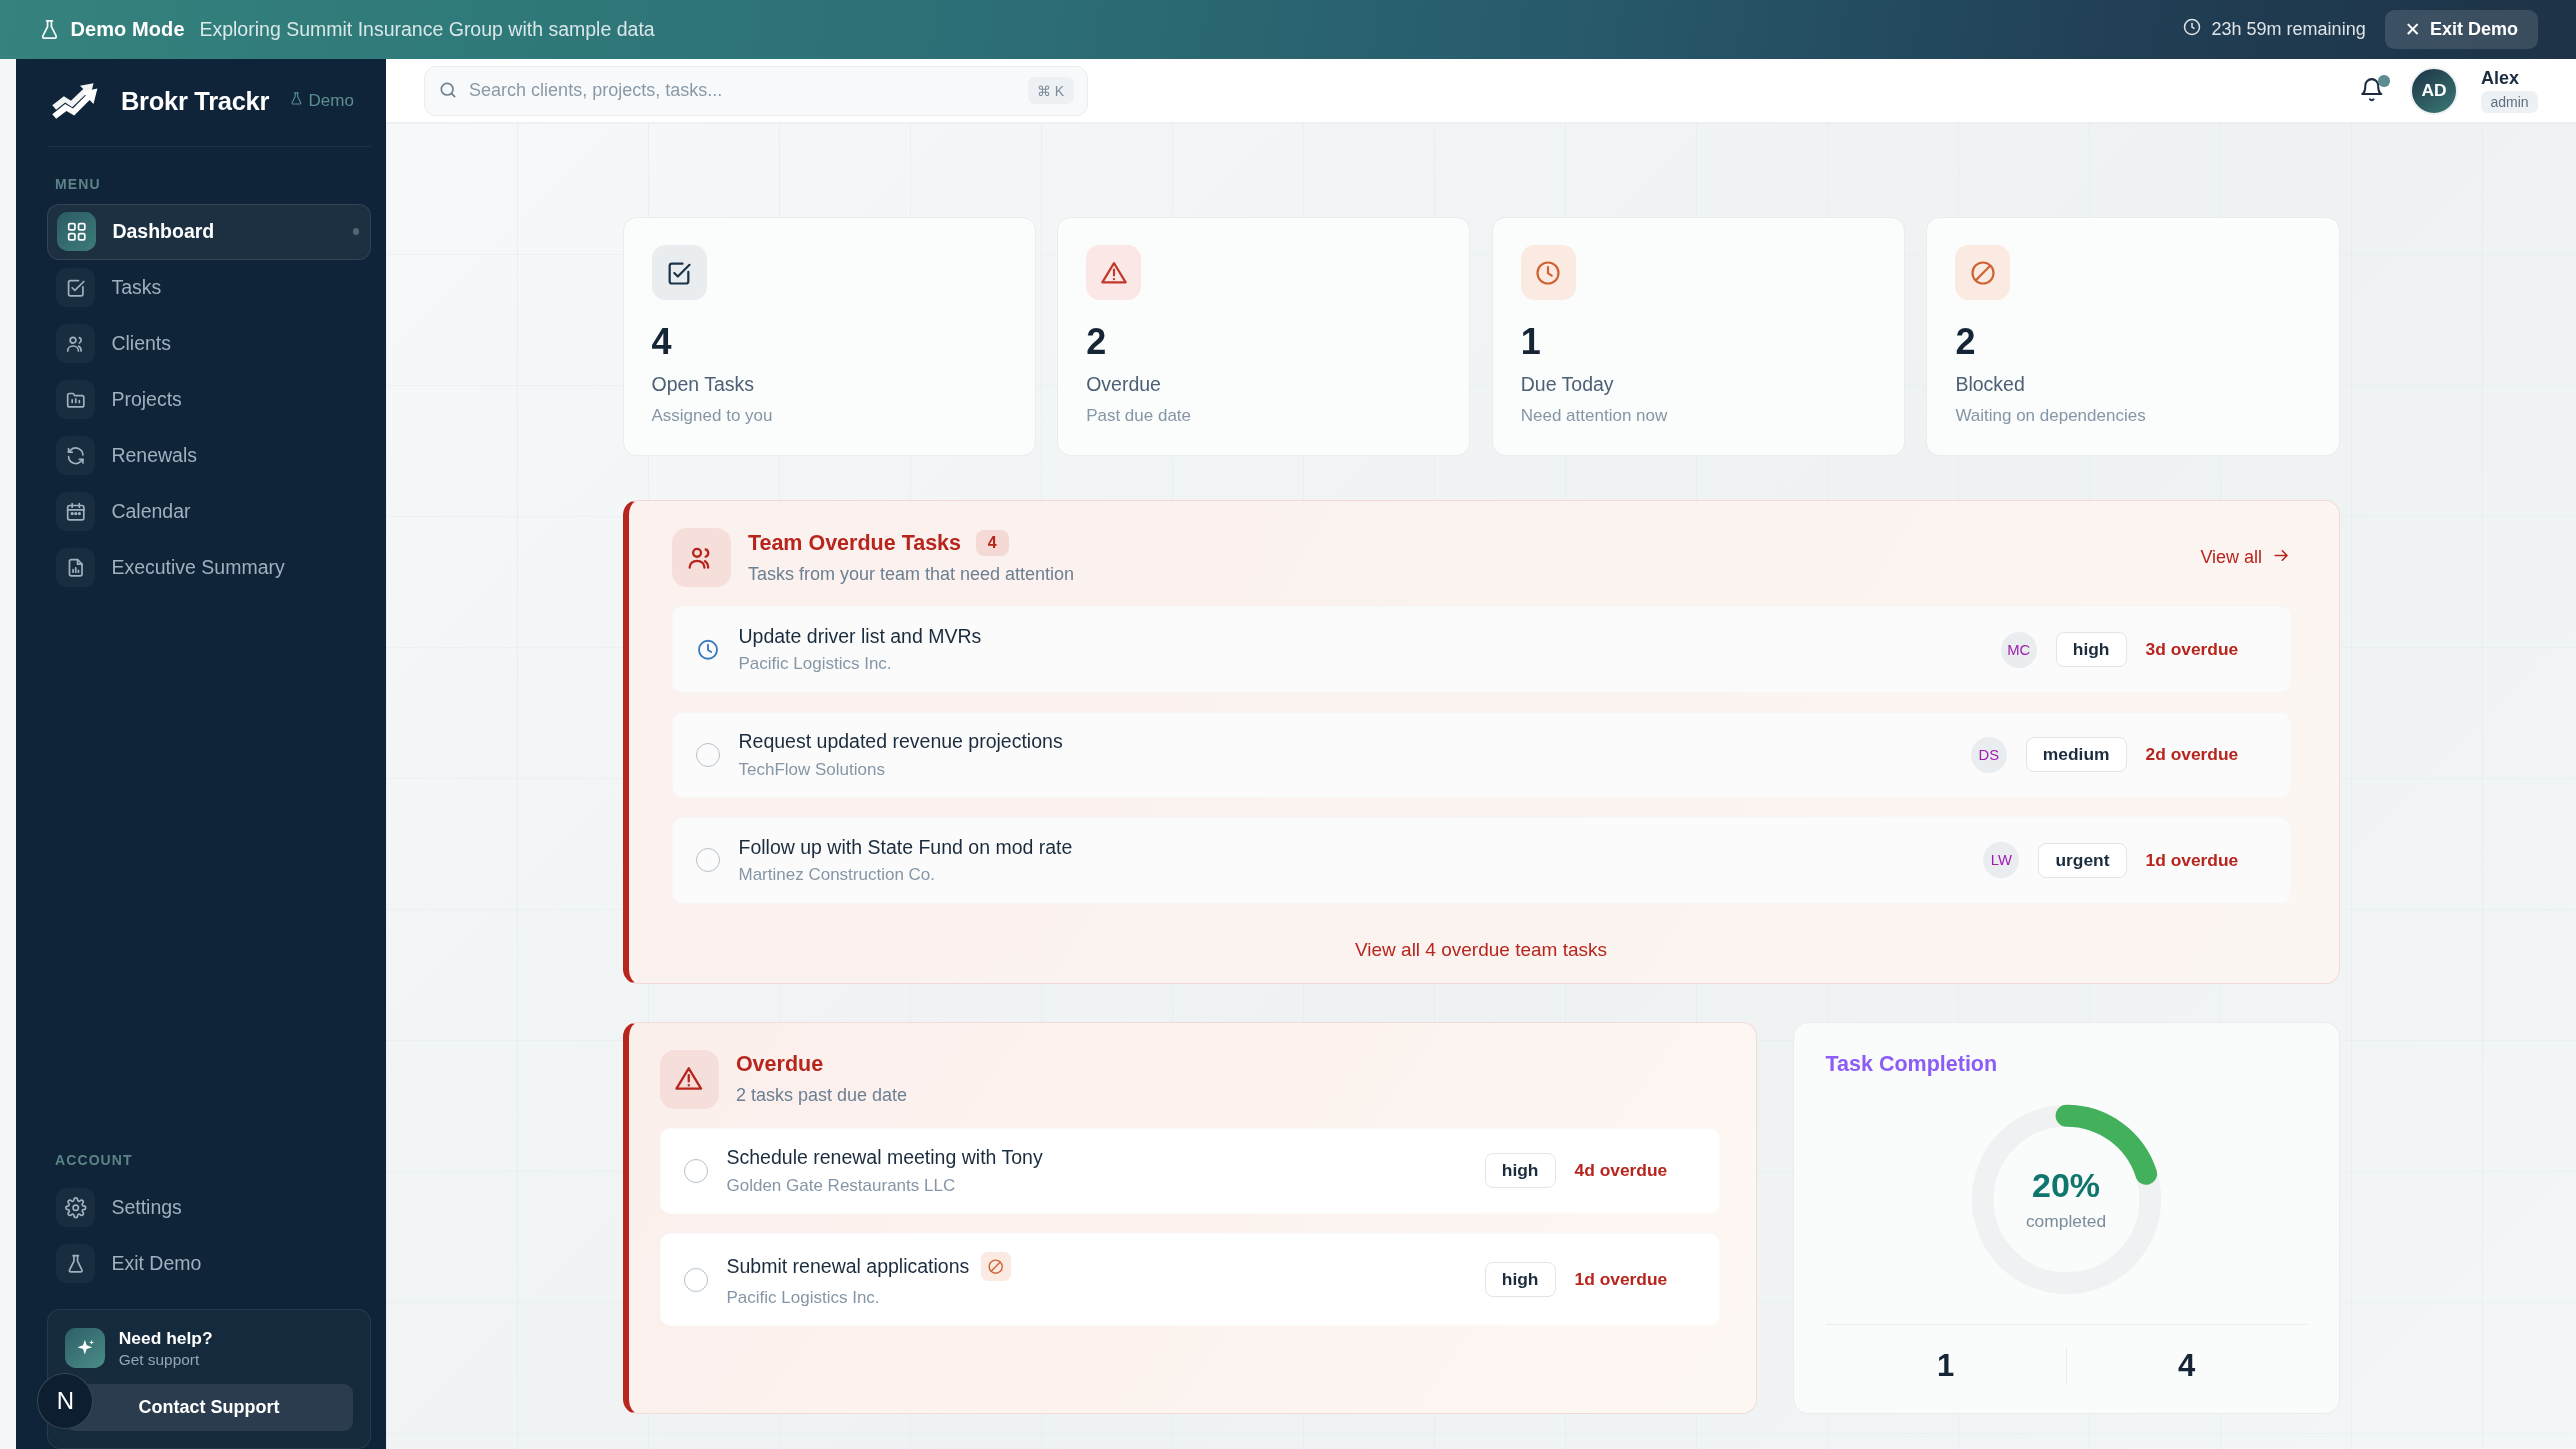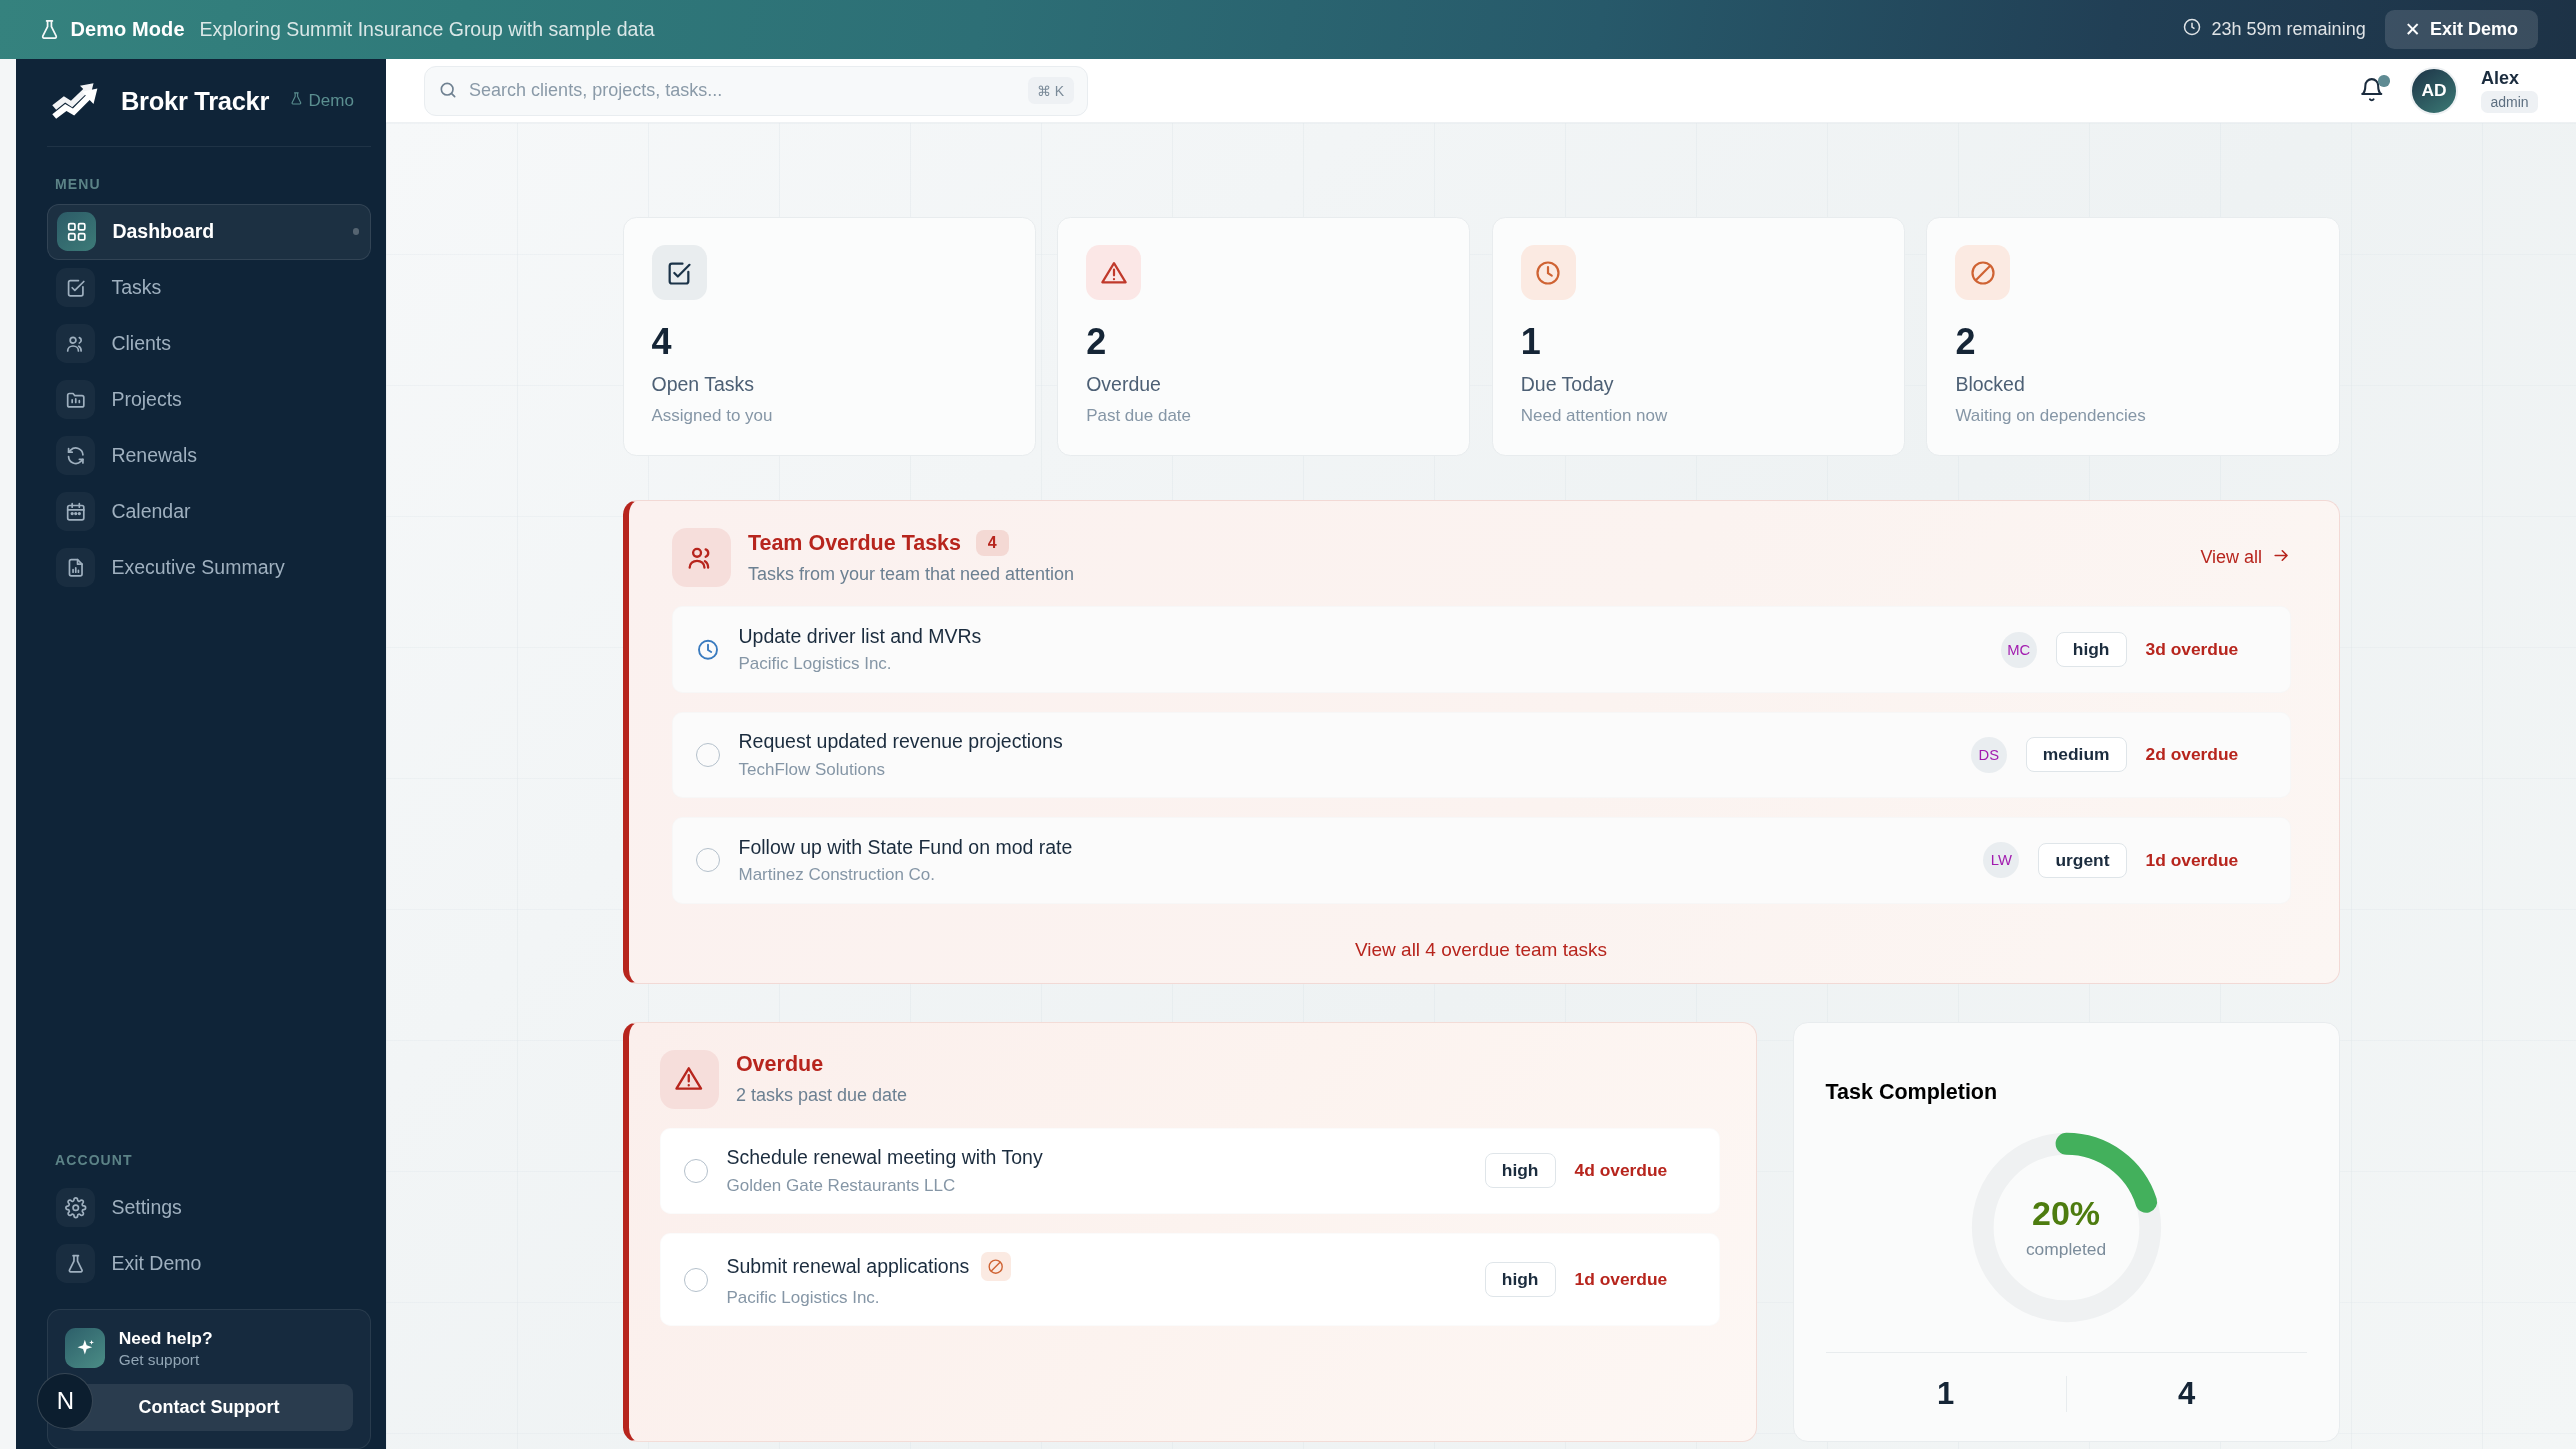--- a/index.html
+++ b/index.html
@@ -238,29 +238,29 @@
     width: 1134px; border-radius: 14.8px; overflow: hidden;
     background: linear-gradient(125deg, #fbefec 0%, #fcf3ef 50%, #fdf7f4 100%);
     border: 0.7px solid #f3dcd7; border-left: 6.7px solid #b7251d;
     padding: 27px 36px 29.5px 31px;
   }
   .panel-overdue .task-row { background: #ffffff; }
   .card-completion {
     flex: 1; background: #fafbfb; border: 0.7px solid #e8ecee; border-radius: 14.8px;
     padding: 29.5px 32px;
   }
-  .completion-title { font-size: 21.5px; font-weight: bold; color: #000000; margin-top: 28px; }
+  .completion-title { font-size: 21.5px; font-weight: bold; color: #8b5cf6; }
   .donut-wrap { display: flex; justify-content: center; margin-top: 21.5px; position: relative; }
   .donut { width: 201px; height: 201px; position: relative; }
   .donut svg { width: 201px; height: 201px; transform: rotate(-90deg); }
   .donut-center {
     position: absolute; inset: 0; display: flex; flex-direction: column;
     align-items: center; justify-content: center; gap: 5.4px;
   }
-  .donut-pct { font-size: 34px; font-weight: bold; color: #4d7c0f; }
+  .donut-pct { font-size: 34px; font-weight: bold; color: #0f766e; }
   .donut-label { font-size: 17.4px; color: #7b8c9b; }
   .completion-split { display: flex; margin-top: 24px; border-top: 0.7px solid #e8ecee; padding-top: 23px; }
   .split-cell { flex: 1; text-align: center; }
   .split-cell + .split-cell { border-left: 0.7px solid #e8ecee; }
   .split-num { font-size: 31px; font-weight: bold; color: #152536; }
 </style>
 </head>
 <body>
 
 <div class="demo-banner">

